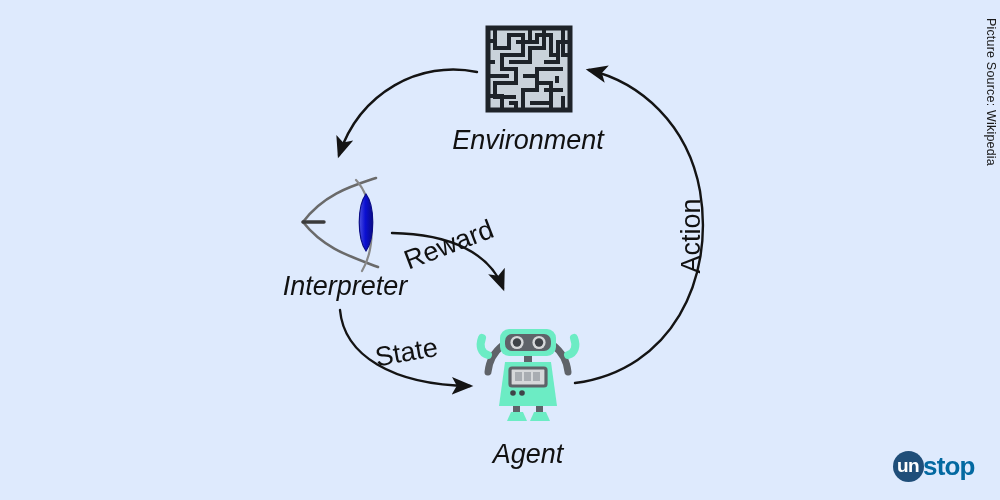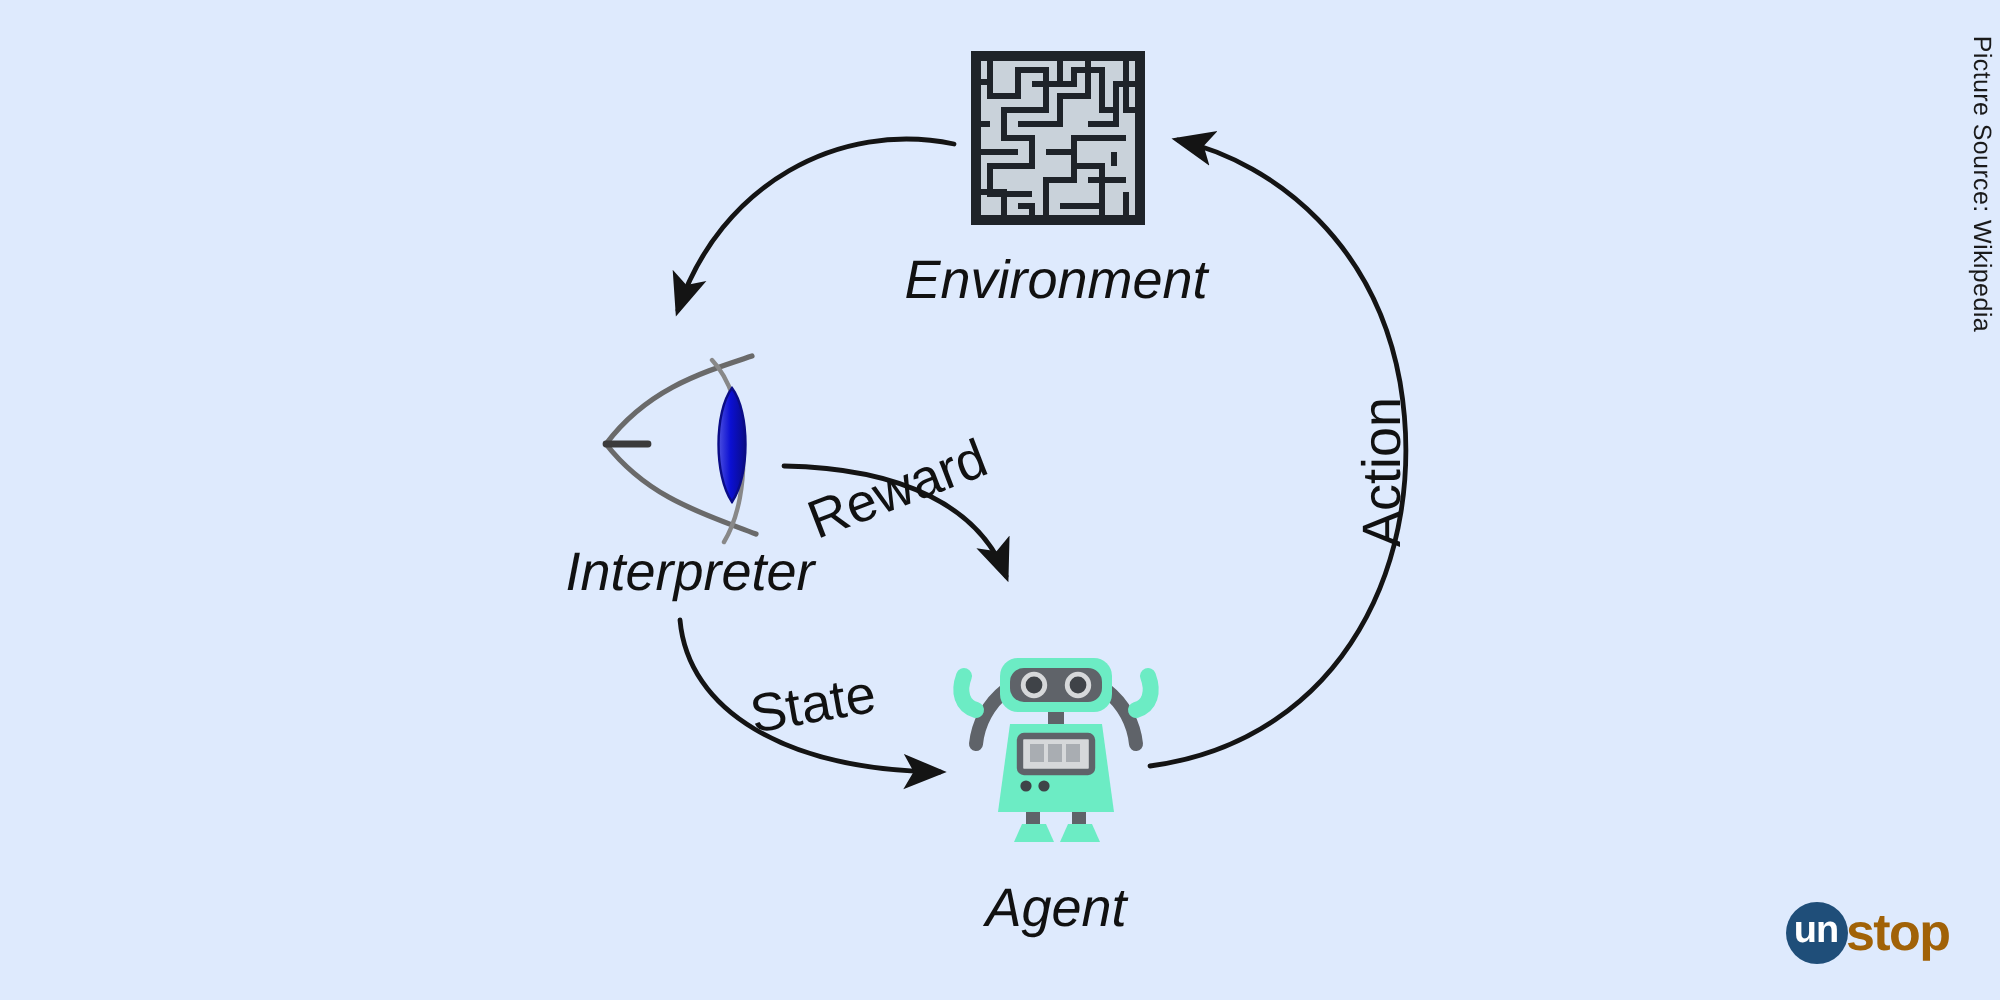--- a/index.html
+++ b/index.html
@@ -69,21 +69,21 @@
     font-weight: bold;
     display: flex;
     align-items: center;
     justify-content: center;
     letter-spacing: -0.5px;
     font-family: "Liberation Sans", sans-serif;
     box-sizing: border-box;
     padding-right: 1px;
   }
   .logo-text {
-    color: #a16207;
+    color: #0369a1;
     font-size: 26px;
     font-weight: bold;
     letter-spacing: -0.8px;
     margin-left: -1px;
     font-family: "Liberation Sans", sans-serif;
   }
 </style>
 </head>
 <body>
 

